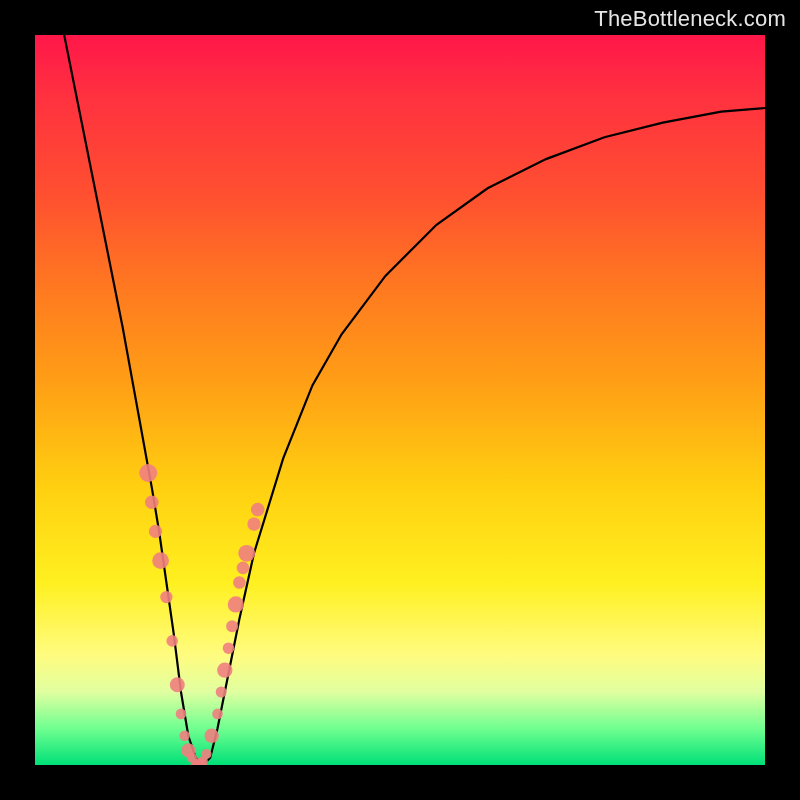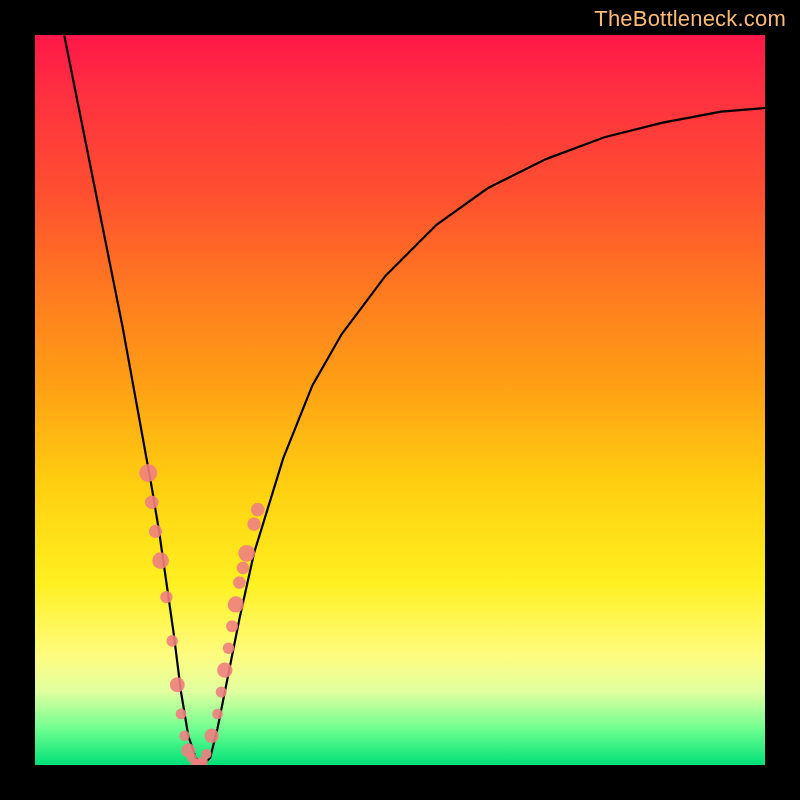--- a/index.html
+++ b/index.html
@@ -38,21 +38,21 @@
       #fffc80 85%,
       #e0ffa0 90%,
       #70ff90 95%,
       #00e078 100%
     );
   }
   .watermark {
     position: absolute;
     top: 6px;
     right: 14px;
-    color: #fdba74;
+    color: #e5e5e5;
     font-size: 22px;
     font-weight: 500;
     letter-spacing: 0.2px;
   }
   svg.curve {
     position: absolute;
     top: 0;
     left: 0;
     width: 730px;
     height: 730px;

